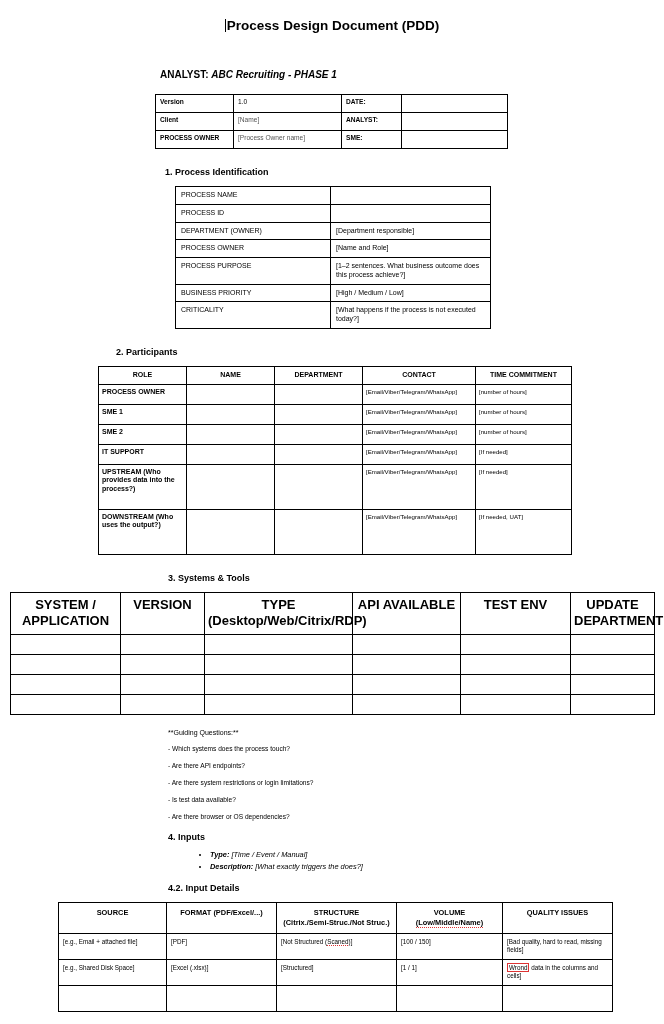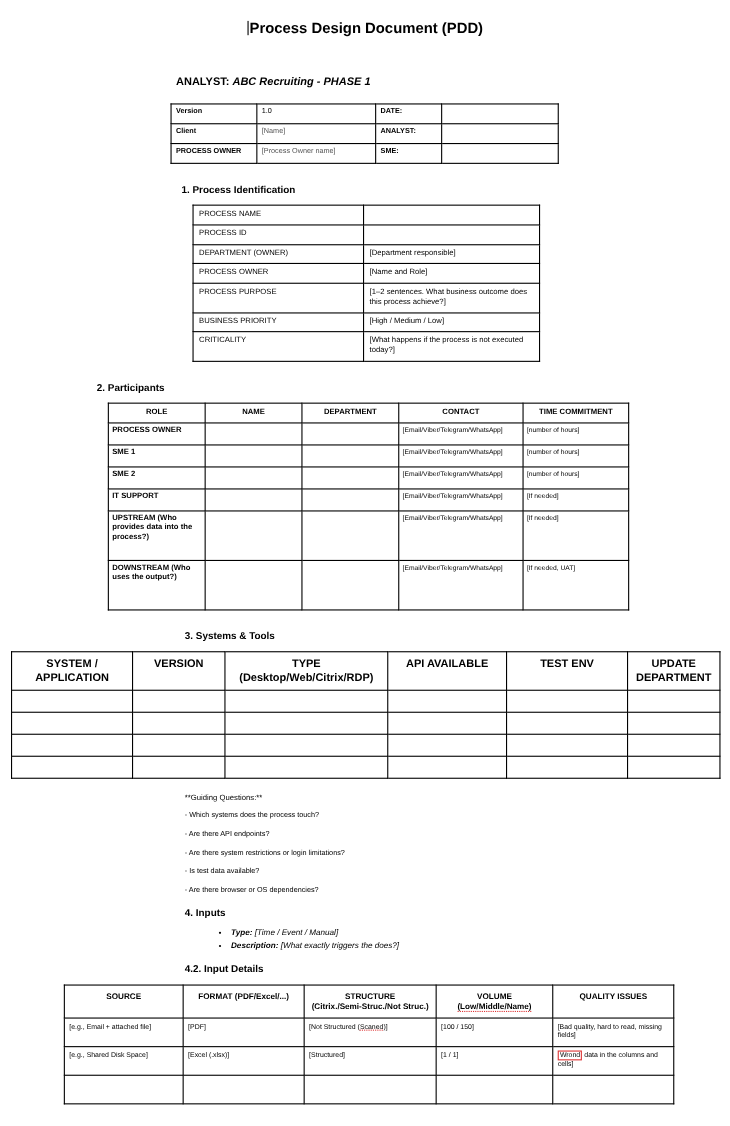--- a/index.html
+++ b/index.html
@@ -68,21 +68,21 @@
     height: 11px;
   }
   .meta-tbl .lbl { font-weight: bold; }
   .ph { color: #555; }
   .sec-h {
     font-weight: bold;
     font-size: 9px;
     margin: 18px 0 0 0;
     padding-left: 170px;
   }
-  .sec-h.c-168 { padding-left: 88px; }
+  .sec-h.c-168 { padding-left: 116px; }
   .sec-h.c-165 { padding-left: 165px; }
 
   
   .pid-tbl {
     margin: 9px 0 0 175px;
     width: 315px;
     table-layout: fixed;
   }
   .pid-tbl td {
     font-size: 7px;
@@ -114,21 +114,21 @@
 
   
   .sys-tbl {
     margin: 9px 0 0 10px;
     width: 644px;
     table-layout: fixed;
   }
   .sys-tbl th {
     text-align: center;
     font-weight: bold;
-    font-size: 10px;
+    font-size: 13px;
     padding: 4px 3px;
     line-height: 1.3;
   }
   .sys-tbl td { height: 13px; }
 
   .guide {
     padding-left: 168px;
     margin-top: 14px;
   }
   .guide .gq-title {

